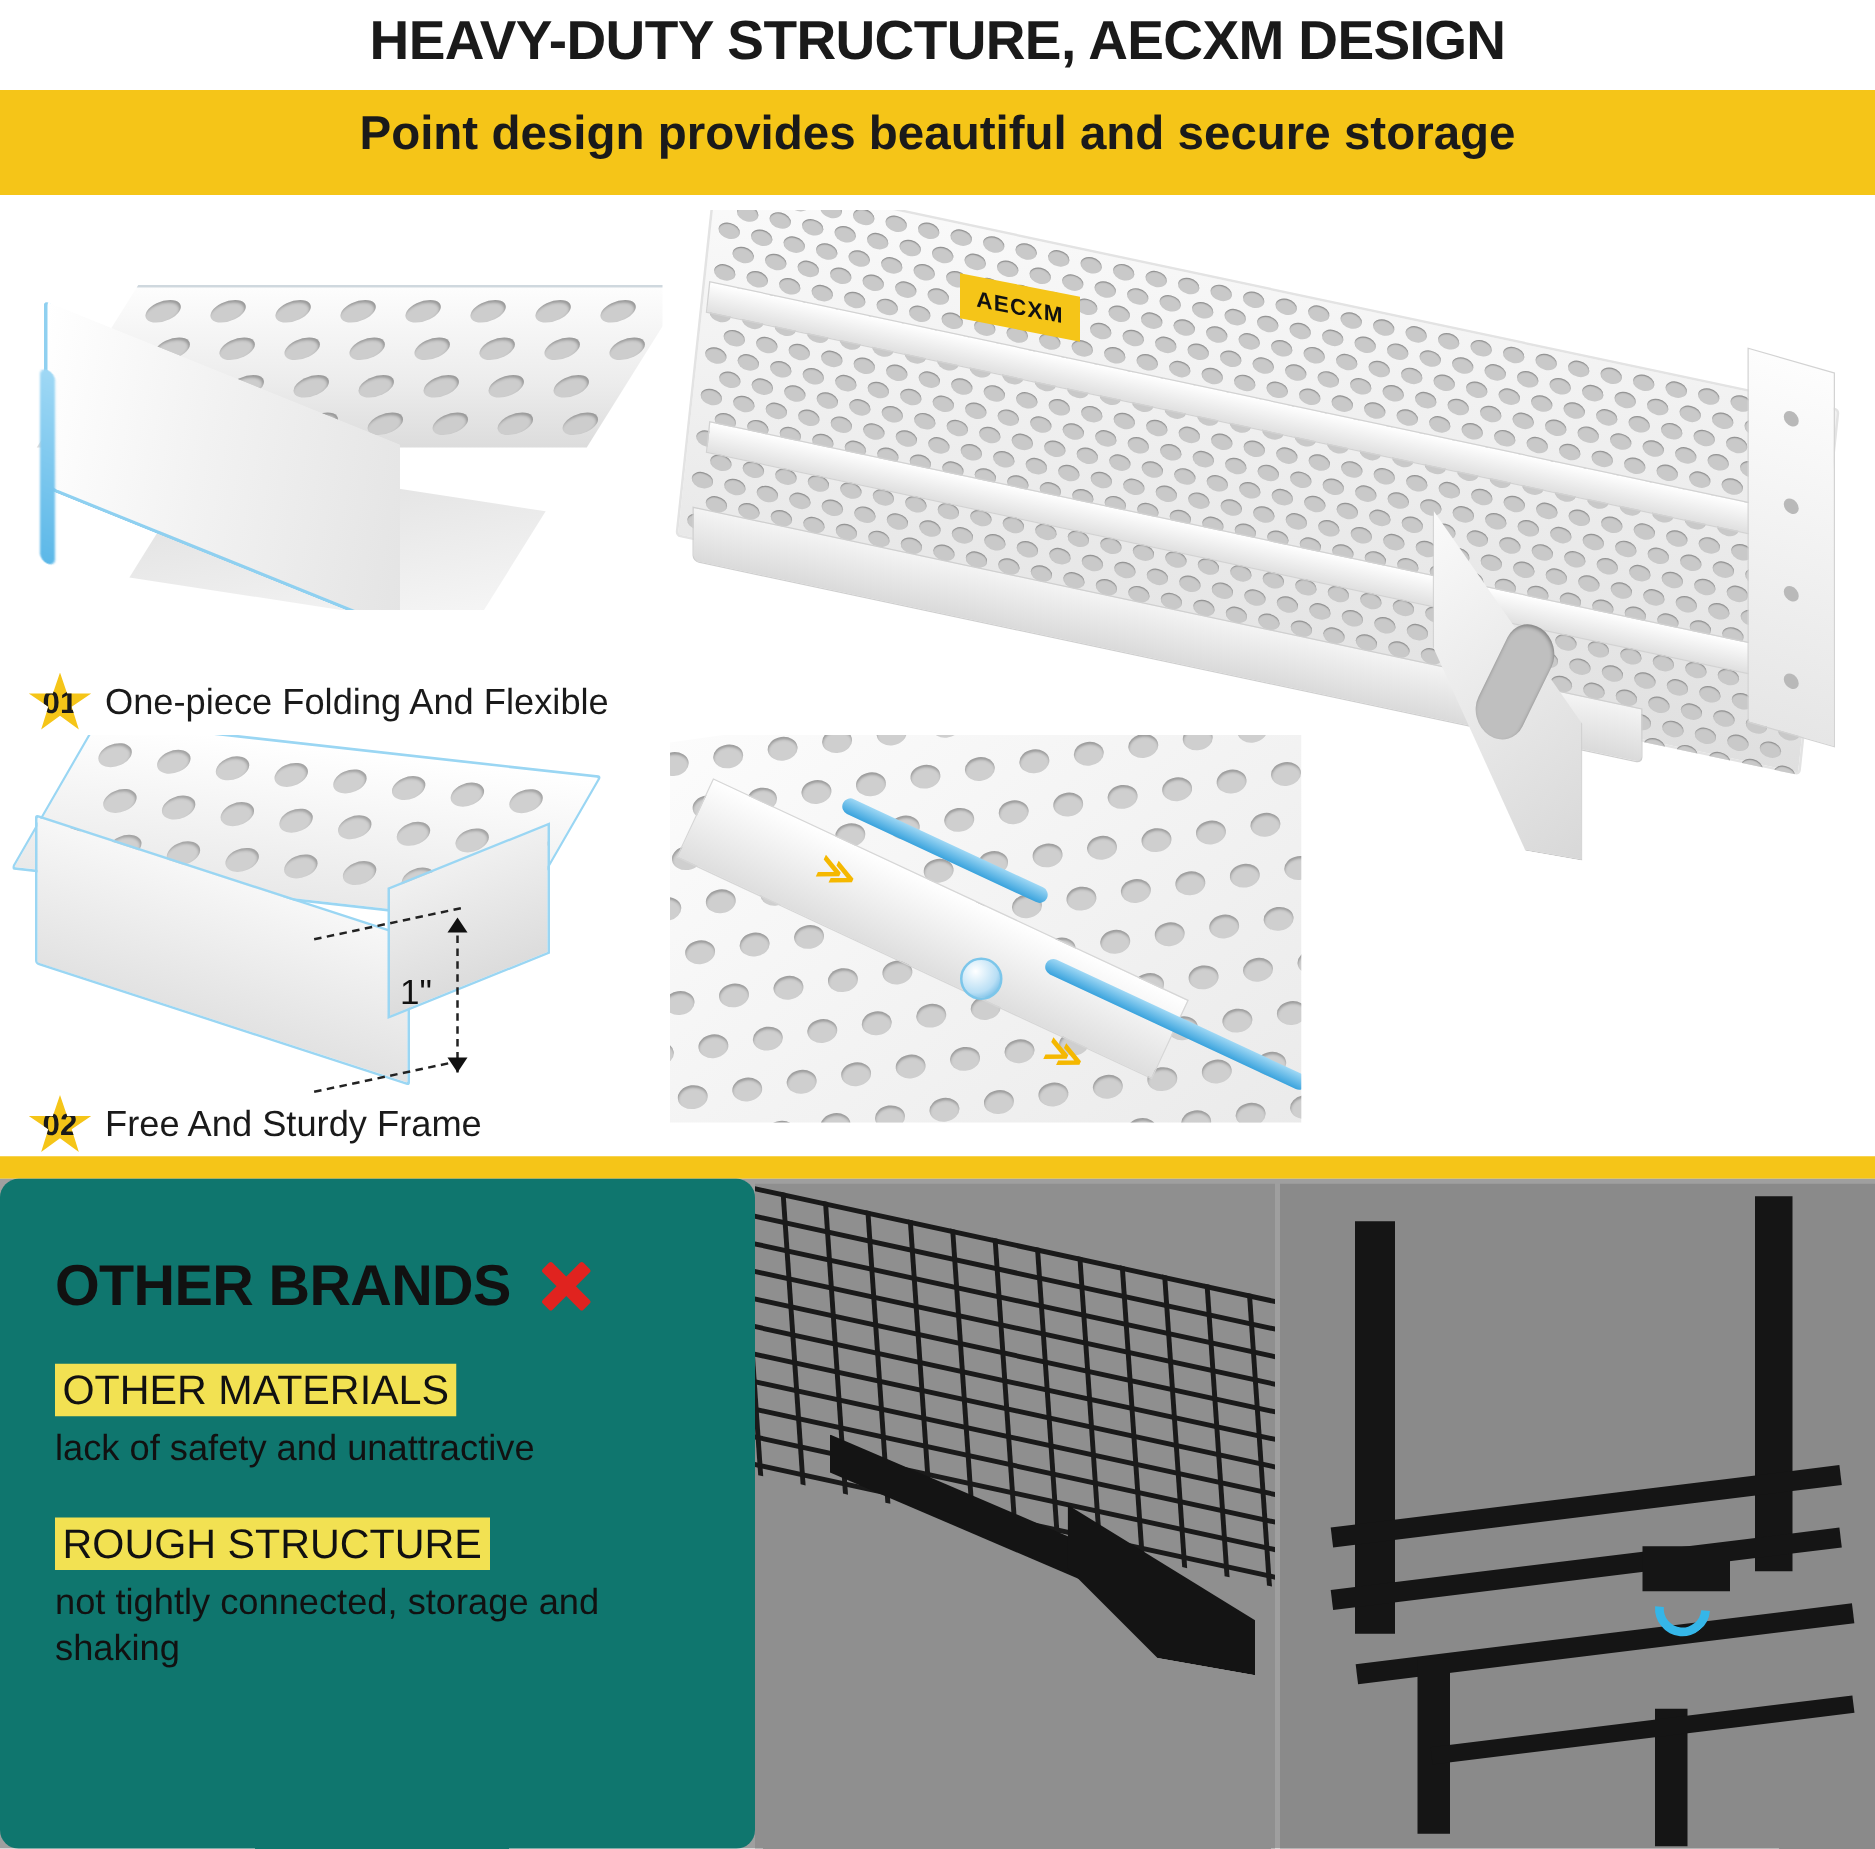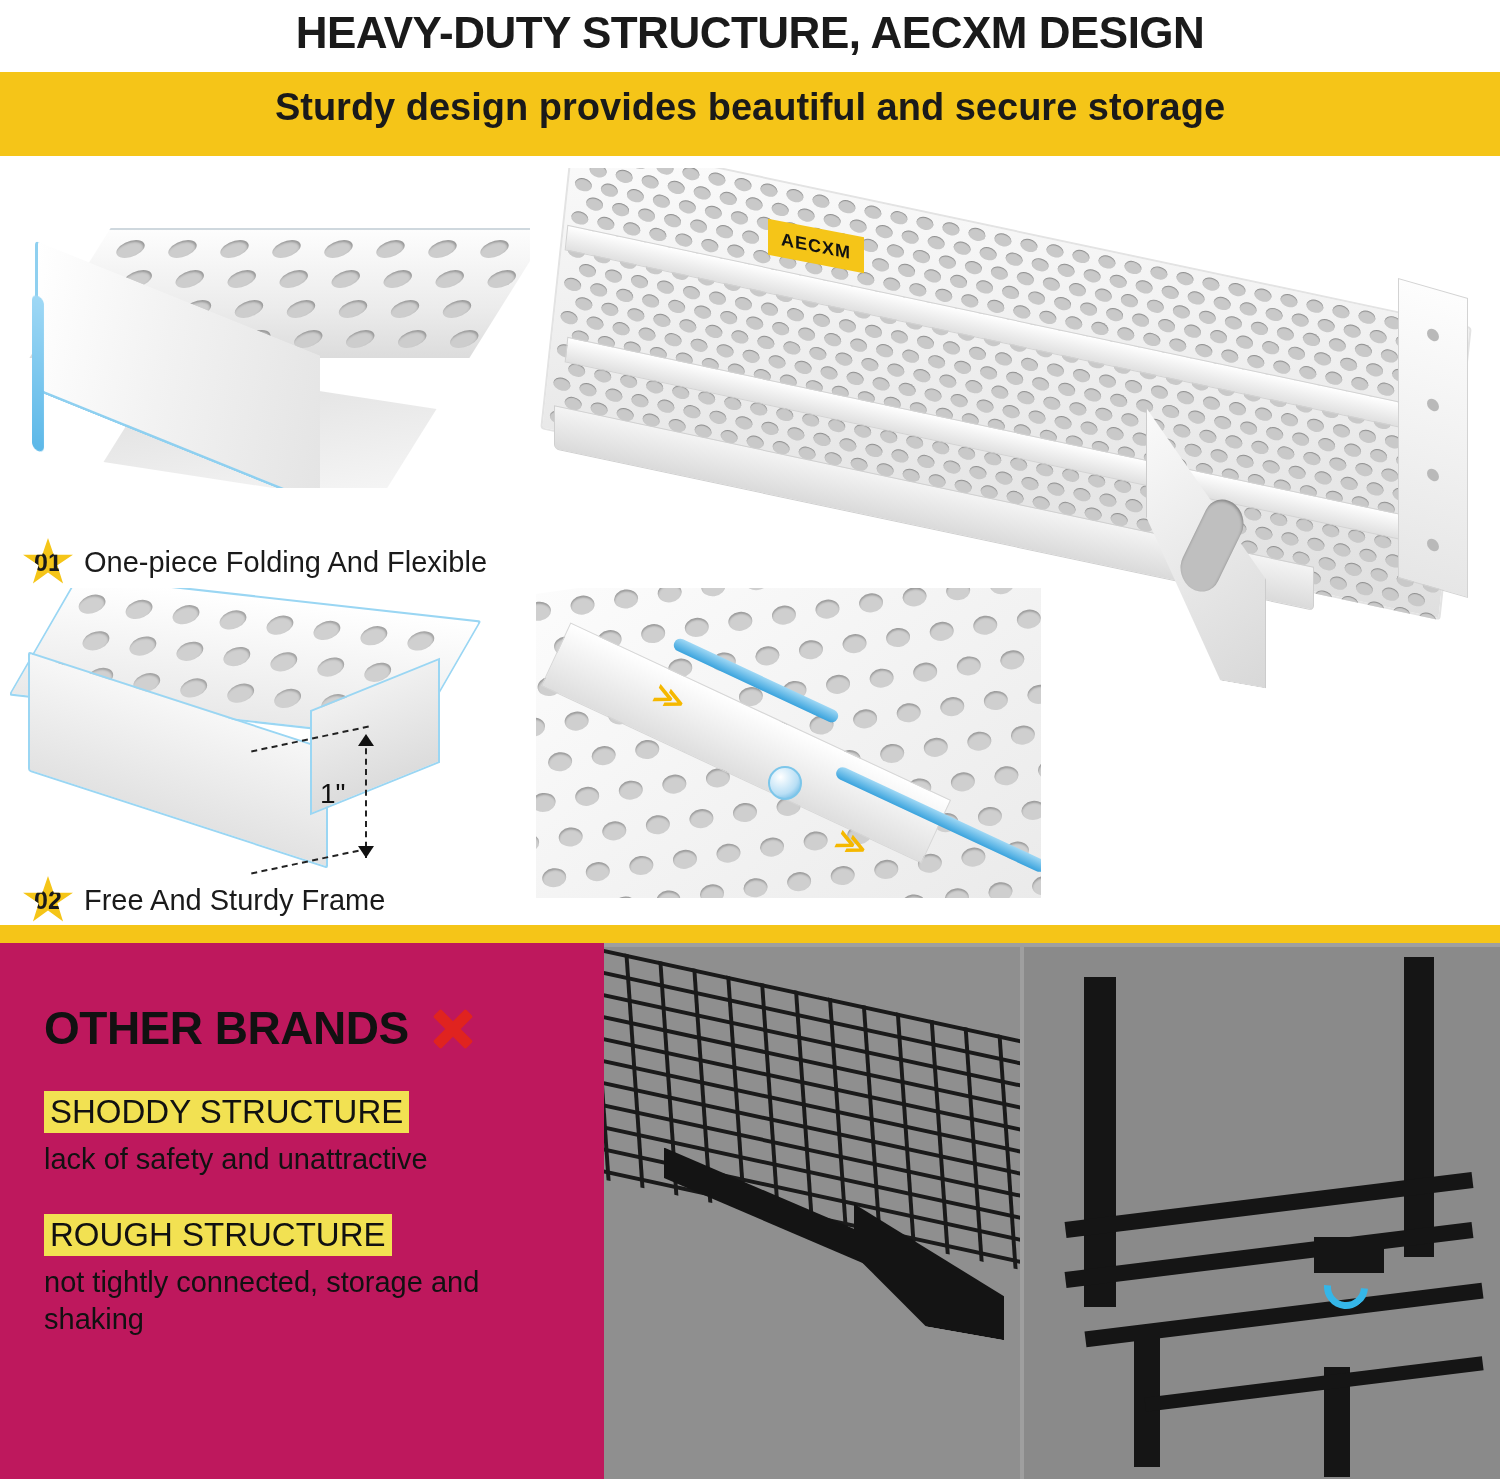--- a/index.html
+++ b/index.html
@@ -378,22 +378,23 @@
   .bottom {
     position: absolute;
     left: 0; top: 943px;
     width: 1500px; height: 536px;
     background: #9f9f9f;
   }
   .bottom-left {
     position: absolute;
     left: 0; top: 0;
     width: 604px; height: 536px;
-    background: #be185d;
+    background: #0f766e;
     padding: 58px 40px 0 44px;
+    border-radius: 15px;
   }
   .ob-title-row { display: flex; align-items: center; gap: 18px; }
   .ob-title {
     font-size: 46px; font-weight: bold; color: #111;
     letter-spacing: -0.5px;
   }
   .ob-x {
     position: relative; width: 52px; height: 52px;
   }
   .ob-x:before, .ob-x:after {
@@ -474,21 +475,21 @@
   }
 </style>
 </head>
 <body>
 
 <div class="page">
 
   <div class="header">
     <div class="header-title">HEAVY-DUTY STRUCTURE, AECXM DESIGN</div>
     <div class="header-band"></div>
-    <div class="header-sub">Sturdy design provides beautiful and secure storage</div>
+    <div class="header-sub">Point design provides beautiful and secure storage</div>
   </div>
 
   <div class="top-section">
 
     <div class="panel-fold">
       <div class="fold-shadow"></div>
       <div class="fold-top"></div>
       <div class="fold-holes" id="foldHoles">
           <i style="left:20px; top:12px"></i>
           <i style="left:72px; top:12px"></i>
@@ -1326,21 +1327,21 @@
 
   <div class="bottom">
 
     <div class="bottom-left">
       <div class="ob-title-row">
         <span class="ob-title">OTHER BRANDS</span>
         <span class="ob-x"></span>
       </div>
 
       <div>
-        <span class="hl">SHODDY STRUCTURE</span>
+        <span class="hl">OTHER MATERIALS</span>
         <div class="sub">lack of safety and unattractive</div>
       </div>
 
       <div>
         <span class="hl">ROUGH STRUCTURE</span>
         <div class="sub">not tightly connected, storage and shaking</div>
       </div>
     </div>
 
     <div class="bottom-mid">

